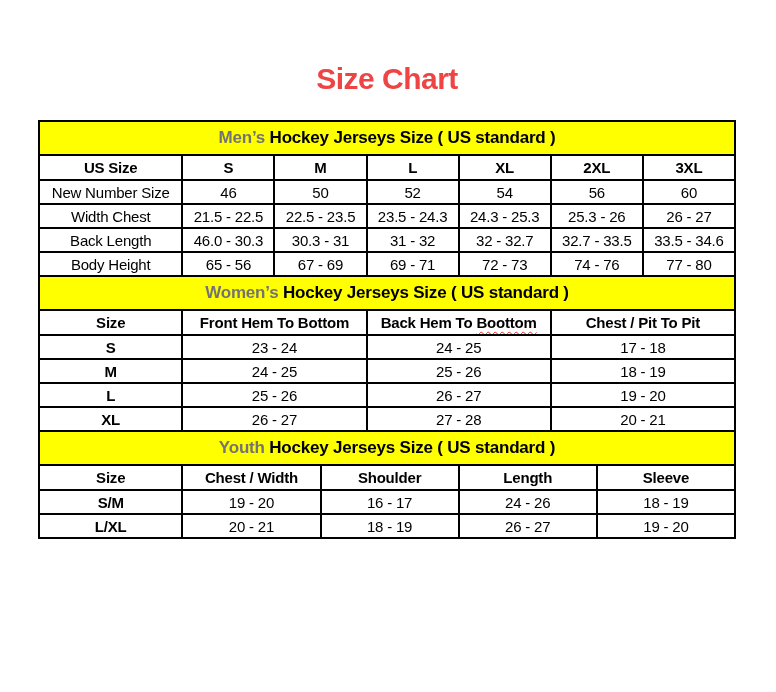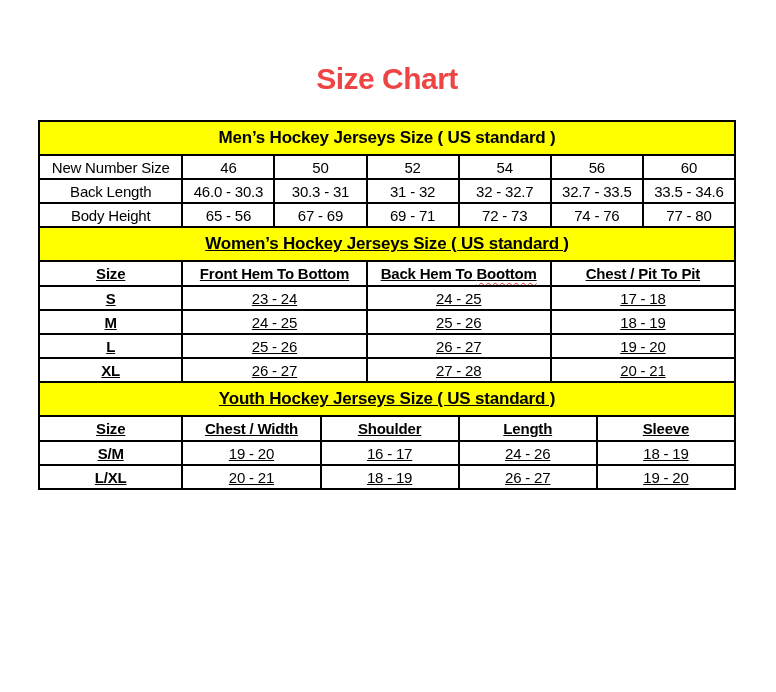--- a/index.html
+++ b/index.html
@@ -33,37 +33,37 @@
   .tables {
     position: absolute;
     left: 38px; top: 120px;
     width: 698px;
   }
   table {
     border-collapse: collapse;
     width: 100%;
     table-layout: fixed;
   }
-  table + table { margin-top: -2px; text-decoration: underline; }
+  table + table { margin-top: -2px; }
   td, th {
     border: 2px solid #000000;
     text-align: center;
     vertical-align: middle;
     padding: 0 2px;
     color: #000000;
     overflow: hidden;
   }
   .section-row td {
     background: #ffff00;
     height: 34px;
     font-size: 17px;
     font-weight: 700;
     letter-spacing: -0.2px;
   }
-  .section-highlight { color: #000000; }
+  .section-highlight { color: #737373; }
   .header-row th {
     background: #ffffff;
     height: 25px;
     font-size: 15px;
     font-weight: 700;
     letter-spacing: -0.2px;
   }
   .data-row td {
     background: #ffffff;
     height: 24px;
@@ -96,28 +96,46 @@
           <col style="width: 13.2333%;">
           <col style="width: 13.2333%;">
           <col style="width: 13.2333%;">
           <col style="width: 13.2333%;">
           <col style="width: 13.2333%;">
         </colgroup>
         <tbody>
           <tr class="section-row">
             <td colspan="7"><span class="section-highlight">Men’s</span><span> Hockey Jerseys Size ( US standard )</span></td>
           </tr>
+          <tr class="header-row">
+            <th>US Size</th>
+            <th>S</th>
+            <th>M</th>
+            <th>L</th>
+            <th>XL</th>
+            <th>2XL</th>
+            <th>3XL</th>
+          </tr>
           <tr class="data-row">
             <td class="row-label">New Number Size</td>
             <td>46</td>
             <td>50</td>
             <td>52</td>
             <td>54</td>
             <td>56</td>
             <td>60</td>
+          </tr>
+          <tr class="data-row">
+            <td class="row-label">Width Chest</td>
+            <td>21.5 - 22.5</td>
+            <td>22.5 - 23.5</td>
+            <td>23.5 - 24.3</td>
+            <td>24.3 - 25.3</td>
+            <td>25.3 - 26</td>
+            <td>26 - 27</td>
           </tr>
           <tr class="data-row">
             <td class="row-label">Back Length</td>
             <td>46.0 - 30.3</td>
             <td>30.3 - 31</td>
             <td>31 - 32</td>
             <td>32 - 32.7</td>
             <td>32.7 - 33.5</td>
             <td>33.5 - 34.6</td>
           </tr>

